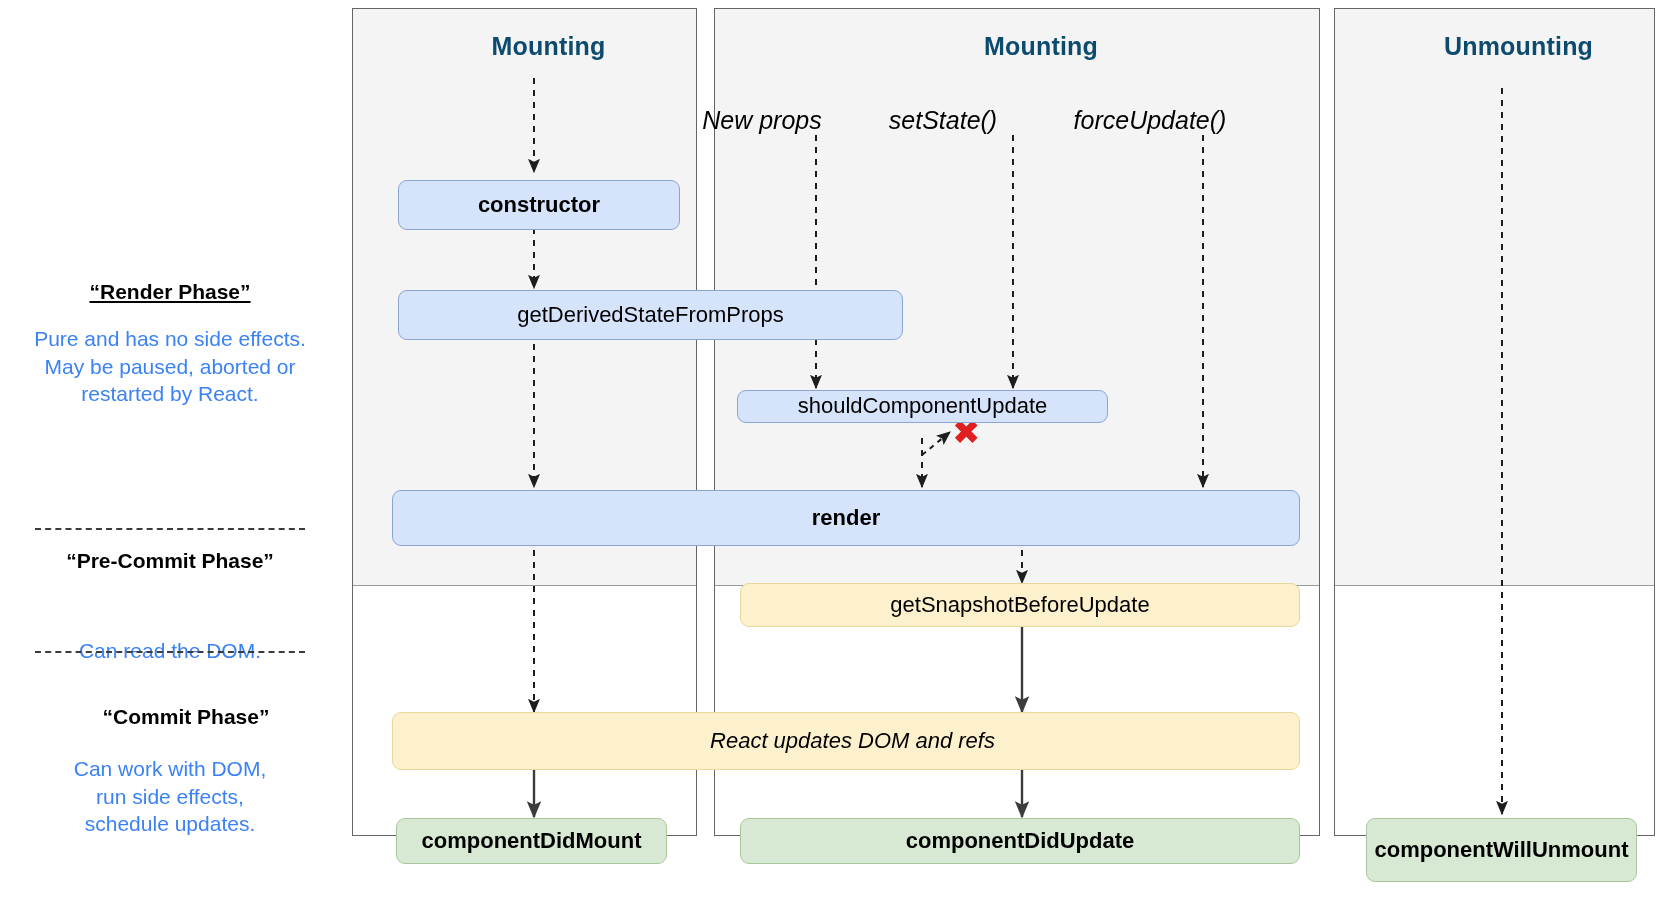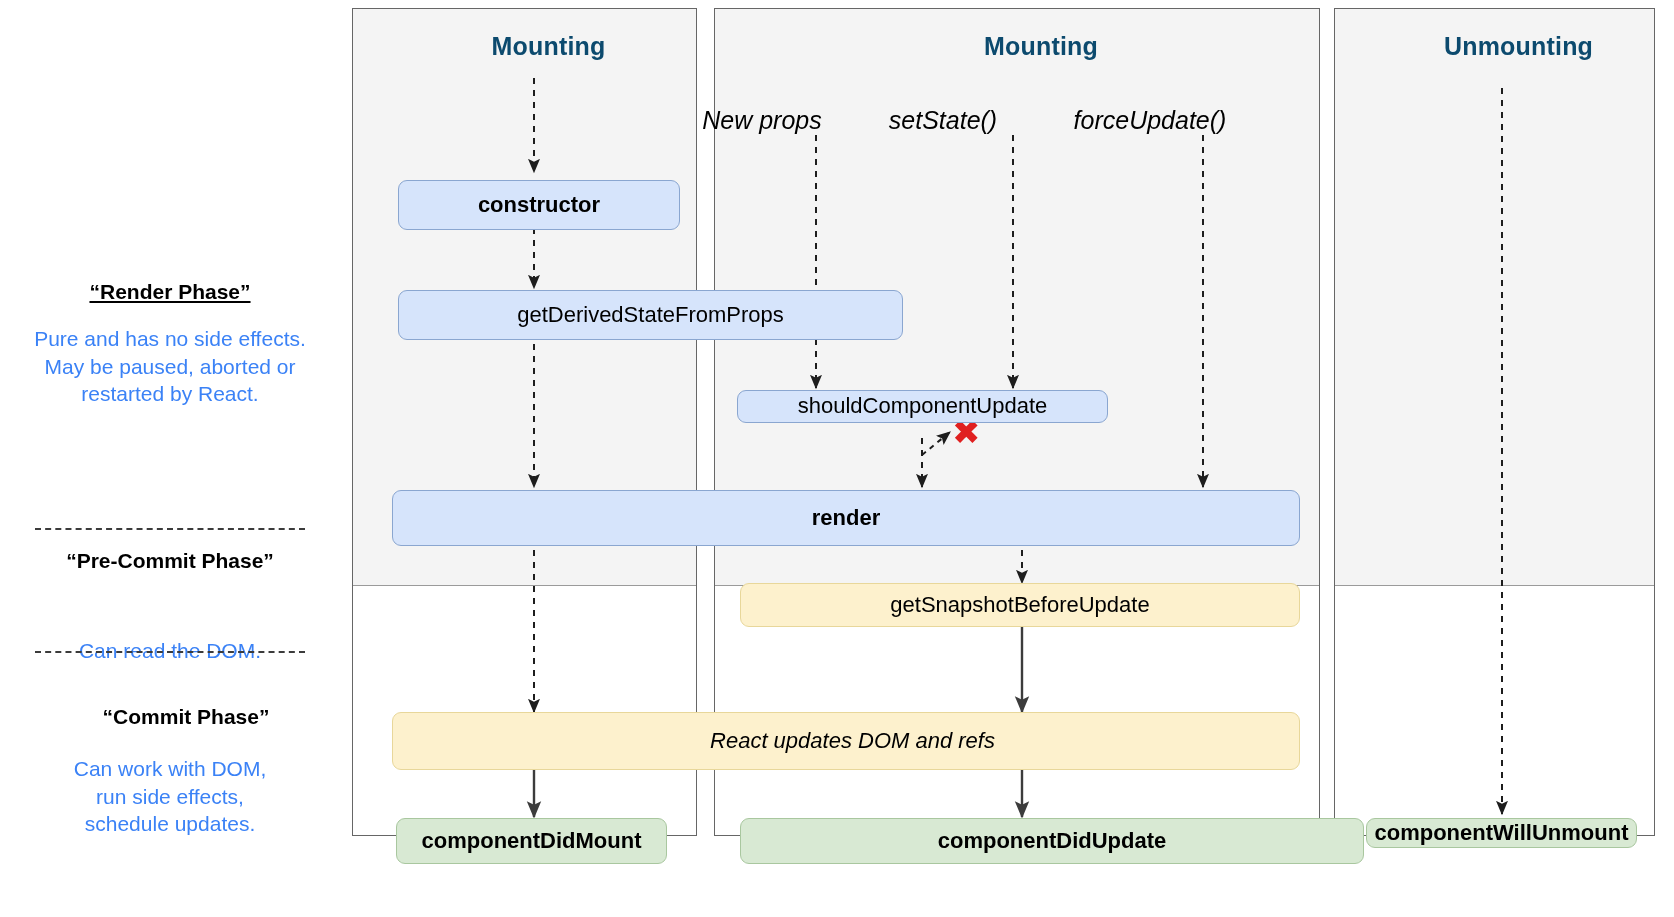--- a/index.html
+++ b/index.html
@@ -154,15 +154,15 @@
 <div class="node blue" style="left:737px;top:390px;width:371px;height:33px;">shouldComponentUpdate</div>
 
 <div class="node blue bold" style="left:392px;top:490px;width:908px;height:56px;">render</div>
 
 <div class="node yellow" style="left:740px;top:583px;width:560px;height:44px;">getSnapshotBeforeUpdate</div>
 
 <div class="node yellow italic" style="left:392px;top:712px;width:908px;height:58px;">React updates DOM and refs</div>
 
 <div class="node green bold" style="left:396px;top:818px;width:271px;height:46px;text-align:right;">componentDidMount</div>
 
-<div class="node green bold" style="left:740px;top:818px;width:624px;height:46px;">componentDidUpdate</div>
+<div class="node green bold" style="left:740px;top:818px;width:560px;height:46px;">componentDidUpdate</div>
 
-<div class="node green bold" style="left:1366px;top:818px;width:271px;height:30px;">componentWillUnmount</div>
+<div class="node green bold" style="left:1366px;top:818px;width:271px;height:64px;">componentWillUnmount</div>
 
 </body></html>

